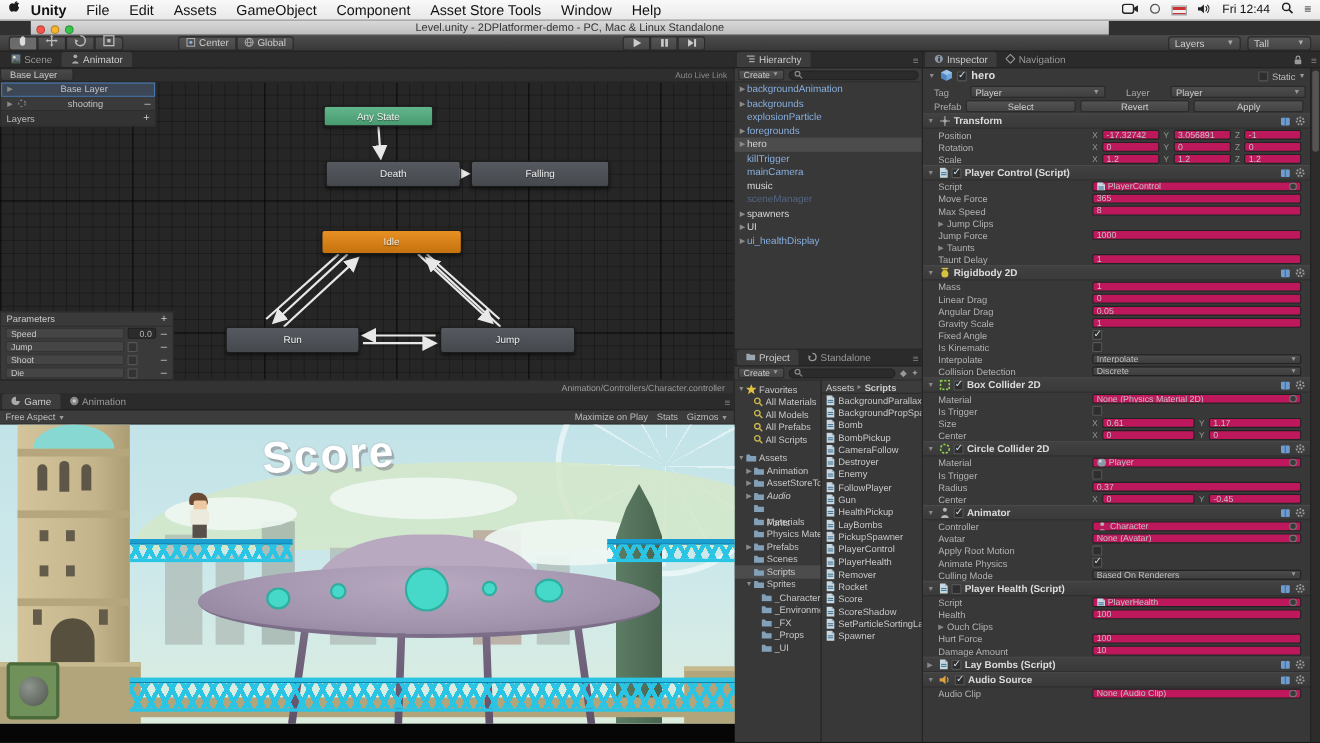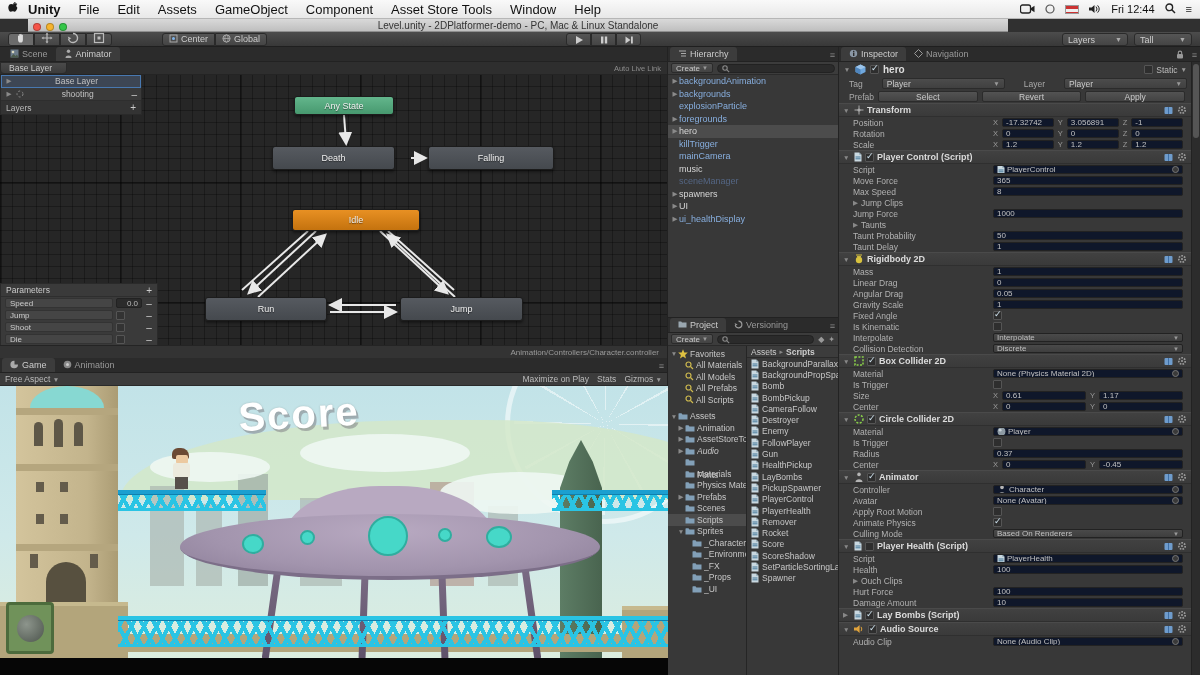--- a/index.html
+++ b/index.html
@@ -139,21 +139,21 @@
   .pill { height:11px; background:linear-gradient(#4c4c4c,#404040); border:1px solid #2b2b2b; border-radius:2px; font-size:8.5px; color:#ccc; display:flex; align-items:center; padding:0 4px; }
   .pill .arr { margin-left:auto; font-size:6.5px; color:#999; padding-left:4px;}
   .prefabrow { height:13px; display:flex; align-items:center; gap:4px; padding:0 6px 0 10px; font-size:8.5px; color:#aaa; }
   .pbtn { flex:1; height:11px; background:linear-gradient(#535353,#434343); border:1px solid #2b2b2b; border-radius:2px; font-size:8.5px; color:#ccc; display:flex; align-items:center; justify-content:center; }
   .chead { height:14px; display:flex; align-items:center; gap:3px; padding:0 4px; border-top:1px solid #4a4a4a; border-bottom:1px solid #2f2f2f; background:linear-gradient(#414141,#3a3a3a); }
   .ctitle { font-size:9px; font-weight:bold; color:#dcdcdc; }
   .chead .hicons { margin-left:auto; display:flex; align-items:center; gap:4px; }
   .irow { height:11px; display:flex; align-items:center; padding-left:14px; }
   .ilabel { width:140px; font-size:8.5px; color:#b2b2b2; white-space:nowrap; overflow:hidden; flex:none;}
   .ictrl { flex:1; display:flex; align-items:center; gap:4px; margin-right:8px; min-width:0;}
-  .fld { flex:1; height:9.5px; background:#0f172a; border:1px solid #222; border-radius:2px; font-size:8px; color:#c0c0c0; display:flex; align-items:center; padding:0 3px; gap:2px; min-width:0; overflow:hidden; white-space:nowrap;}
+  .fld { flex:1; height:9.5px; background:#be185d; border:1px solid #222; border-radius:2px; font-size:8px; color:#c0c0c0; display:flex; align-items:center; padding:0 3px; gap:2px; min-width:0; overflow:hidden; white-space:nowrap;}
   .fld.dd { background:linear-gradient(#4a4a4a,#3e3e3e); }
   .axl { font-size:7.5px; color:#999; flex:none;}
   .cb { width:9px; height:9px; background:#2e2e2e; border:1px solid #555; border-radius:1px; position:relative; flex:none;}
   .cb.on::after { content:"✓"; position:absolute; left:0px; top:-3px; font-size:9px; color:#cfe3ef; }
   .picker { width:7px; height:7px; border:1px solid #777; border-radius:50%; background:#3a3a3a; margin-left:auto; flex:none;}
   .ifold { font-size:6.5px; color:#888; width:8px; flex:none;}
 </style>
 </head>
 <body>
 
@@ -308,21 +308,21 @@
         <line x1="258" y1="235" x2="324" y2="174" stroke="#e8e8e8" stroke-width="2" marker-end="url(#ah)"></line>
         <line x1="308" y1="169" x2="242" y2="228" stroke="#e8e8e8" stroke-width="2"></line>
         <line x1="380" y1="169" x2="446" y2="230" stroke="#e8e8e8" stroke-width="2" marker-end="url(#ah)"></line>
         <line x1="455" y1="235" x2="389" y2="174" stroke="#e8e8e8" stroke-width="2" marker-end="url(#ah)"></line>
         <line x1="388" y1="169" x2="454" y2="228" stroke="#e8e8e8" stroke-width="2"></line>
         <line x1="396" y1="243" x2="332" y2="243" stroke="#e8e8e8" stroke-width="2" marker-end="url(#ah)"></line>
         <line x1="330" y1="250" x2="394" y2="250" stroke="#e8e8e8" stroke-width="2" marker-end="url(#ah)"></line>
       </svg>
       <div id="graph-nodes">
           <div class="node green" style="left: 294px; top: 34px; width: 100px; height: 19px;">Any State</div>
-          <div class="node gray" style="left: 272px; top: 84px; width: 123px; height: 24px;">Death</div>
+          <div class="node gray" style="left: 296px; top: 84px; width: 123px; height: 24px;">Death</div>
           <div class="node gray" style="left: 428px; top: 84px; width: 126px; height: 24px;">Falling</div>
           <div class="node orange" style="left: 292px; top: 147px; width: 128px; height: 22px;">Idle</div>
           <div class="node gray" style="left: 205px; top: 235px; width: 122px; height: 24px;">Run</div>
           <div class="node gray" style="left: 400px; top: 235px; width: 123px; height: 24px;">Jump</div>
         </div>
       <div class="crumbbar">
         <div class="crumb">Base Layer</div>
         <span class="autolive">Auto Live Link</span>
       </div>
       <div class="layerbox">
@@ -571,21 +571,21 @@
           <span><svg width="9" height="8">
               <path d="M0.5 1.5 L3.2 1.5 L4 2.5 L8.5 2.5 L8.5 7.5 L0.5 7.5 Z" fill="#9aa7b0"></path>
             </svg></span>
           <span>Project</span>
         </div>
       <div class="tab">
           <span><svg width="9" height="9">
               <path d="M4.5 1.2 A3.3 3.3 0 1 1 1.3 5" fill="none" stroke="#999" stroke-width="1.2"></path>
               <path d="M0.6 3 L1.5 5.6 L3.6 4.4 Z" fill="#999"></path>
             </svg></span>
-          <span>Versioning</span>
+          <span>Standalone</span>
         </div>
       <span class="corner">≡</span>
     </div>
     <div class="ctrlbar">
       <div class="minibtn">
           <span>Create</span>
           <span style="font-size:6px;color:#999;">▼</span>
         </div>
       <div class="searchpill">
           <span><svg width="8" height="8">
@@ -1204,26 +1204,20 @@
             <span class="ilabel">Jump Force</span>
             <div class="ictrl">
               <div class="fld">1000</div>
             </div>
           </div>
           <div class="irow">
             <span class="ifold">▶</span>
             <span class="ilabel">Taunts</span>
           </div>
           <div class="irow">
-            <span class="ilabel">Taunt Probability</span>
-            <div class="ictrl">
-              <div class="fld">50</div>
-            </div>
-          </div>
-          <div class="irow">
             <span class="ilabel">Taunt Delay</span>
             <div class="ictrl">
               <div class="fld">1</div>
             </div>
           </div>
           <div class="chead">
             <span class="ifold">▼</span>
             <span style="display: inline-flex; flex: 0 0 auto;">
               <svg width="10" height="10">
                 <circle cx="5" cy="6" r="3.2" fill="#d8c23e"></circle>

